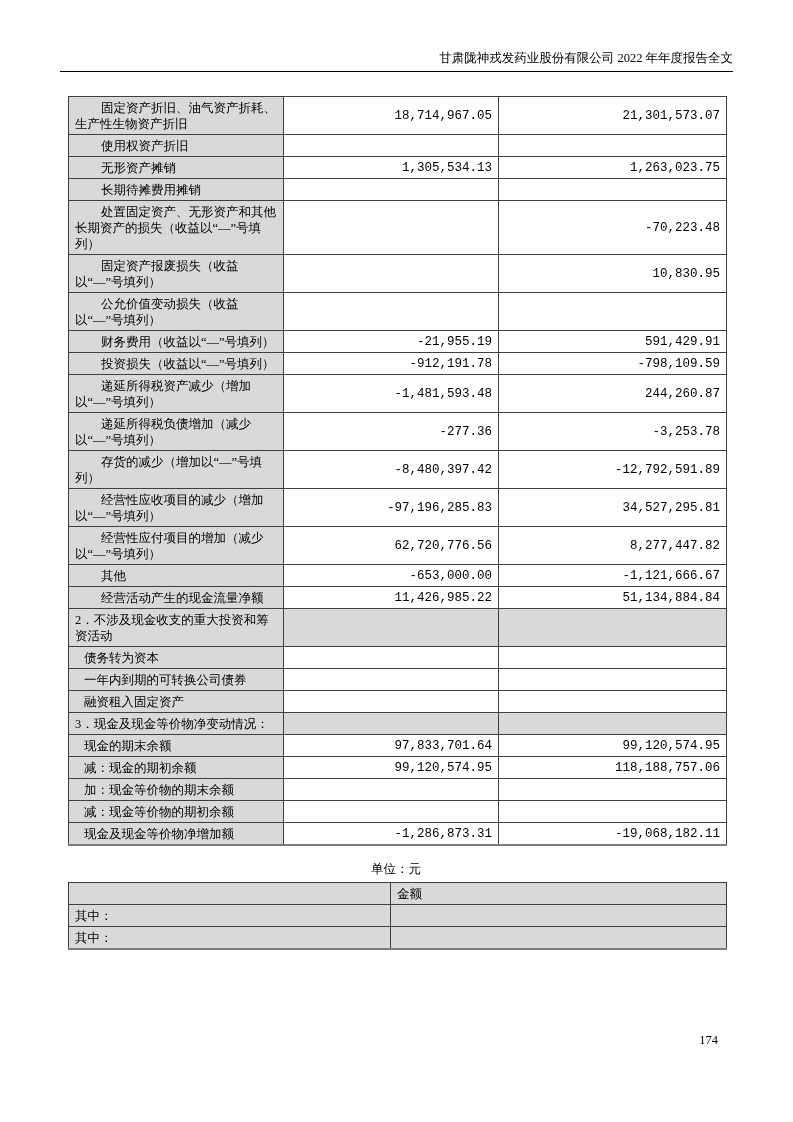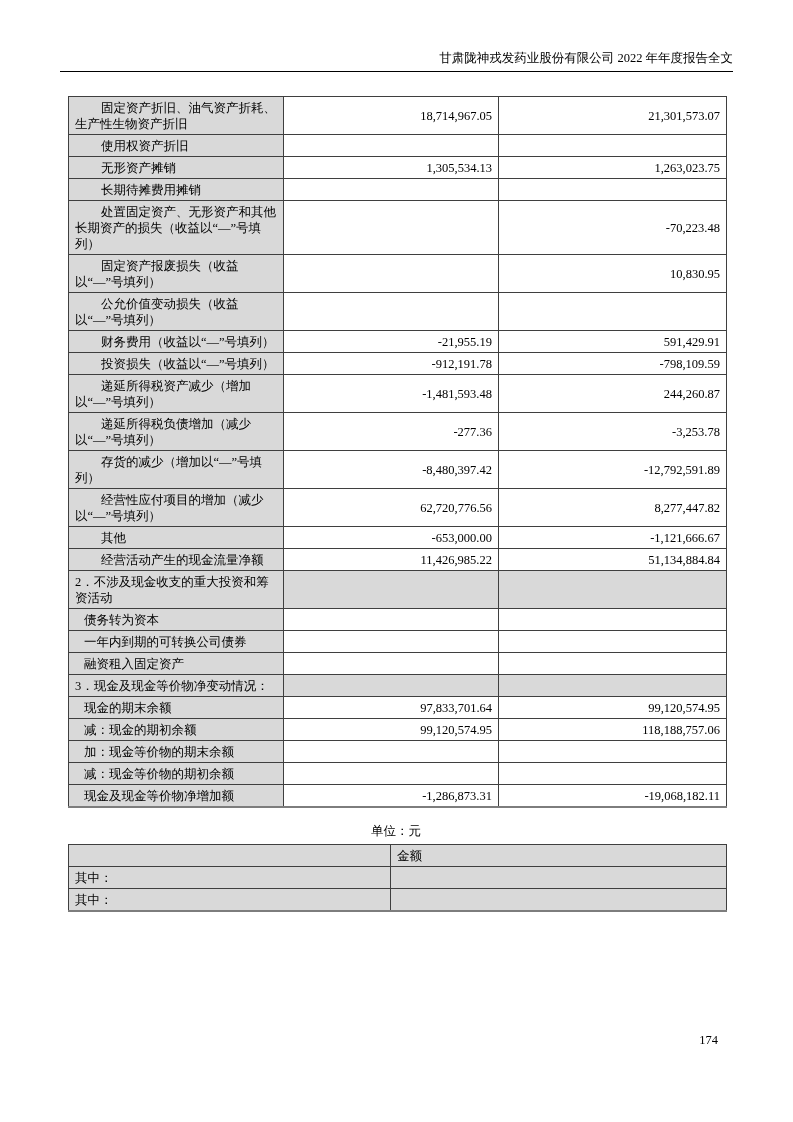--- a/index.html
+++ b/index.html
@@ -45,21 +45,21 @@
     font-size: 12.5px;
     line-height: 16px;
     padding: 2.5px 6px;
     vertical-align: middle;
     word-break: break-all;
   }
   td.label { background: #d9d9d9; margin-top: 9px; }
   td.indent-0 { text-indent: 0; }
   td.indent-1 { text-indent: 9px; }
   td.indent-2 { text-indent: 26px; }
-  td.val { text-align: right; padding-right: 8px; background: #ffffff; }
+  td.val { text-align: right; padding-right: 8px; background: #ffffff; font-family: Liberation Mono, monospace; }
   tr.section td { background: #d9d9d9; }
   
   .subsection-title {
     margin: 22px 0 0 16px;
     font-family: "Liberation Sans", "DejaVu Sans", sans-serif;
     font-weight: bold;
     font-size: 14px;
     line-height: 18px;
     color: #000;
   }
@@ -153,20 +153,25 @@
           </tr>
           <tr>
             <td class="label indent-2">递延所得税负债增加（减少以“—”号填列）</td>
             <td class="val">-277.36</td>
             <td class="val">-3,253.78</td>
           </tr>
           <tr>
             <td class="label indent-2">存货的减少（增加以“—”号填列）</td>
             <td class="val">-8,480,397.42</td>
             <td class="val">-12,792,591.89</td>
+          </tr>
+          <tr>
+            <td class="label indent-2">经营性应收项目的减少（增加以“—”号填列）</td>
+            <td class="val">-97,196,285.83</td>
+            <td class="val">34,527,295.81</td>
           </tr>
           <tr>
             <td class="label indent-2">经营性应付项目的增加（减少以“—”号填列）</td>
             <td class="val">62,720,776.56</td>
             <td class="val">8,277,447.82</td>
           </tr>
           <tr>
             <td class="label indent-2">其他</td>
             <td class="val">-653,000.00</td>
             <td class="val">-1,121,666.67</td>

